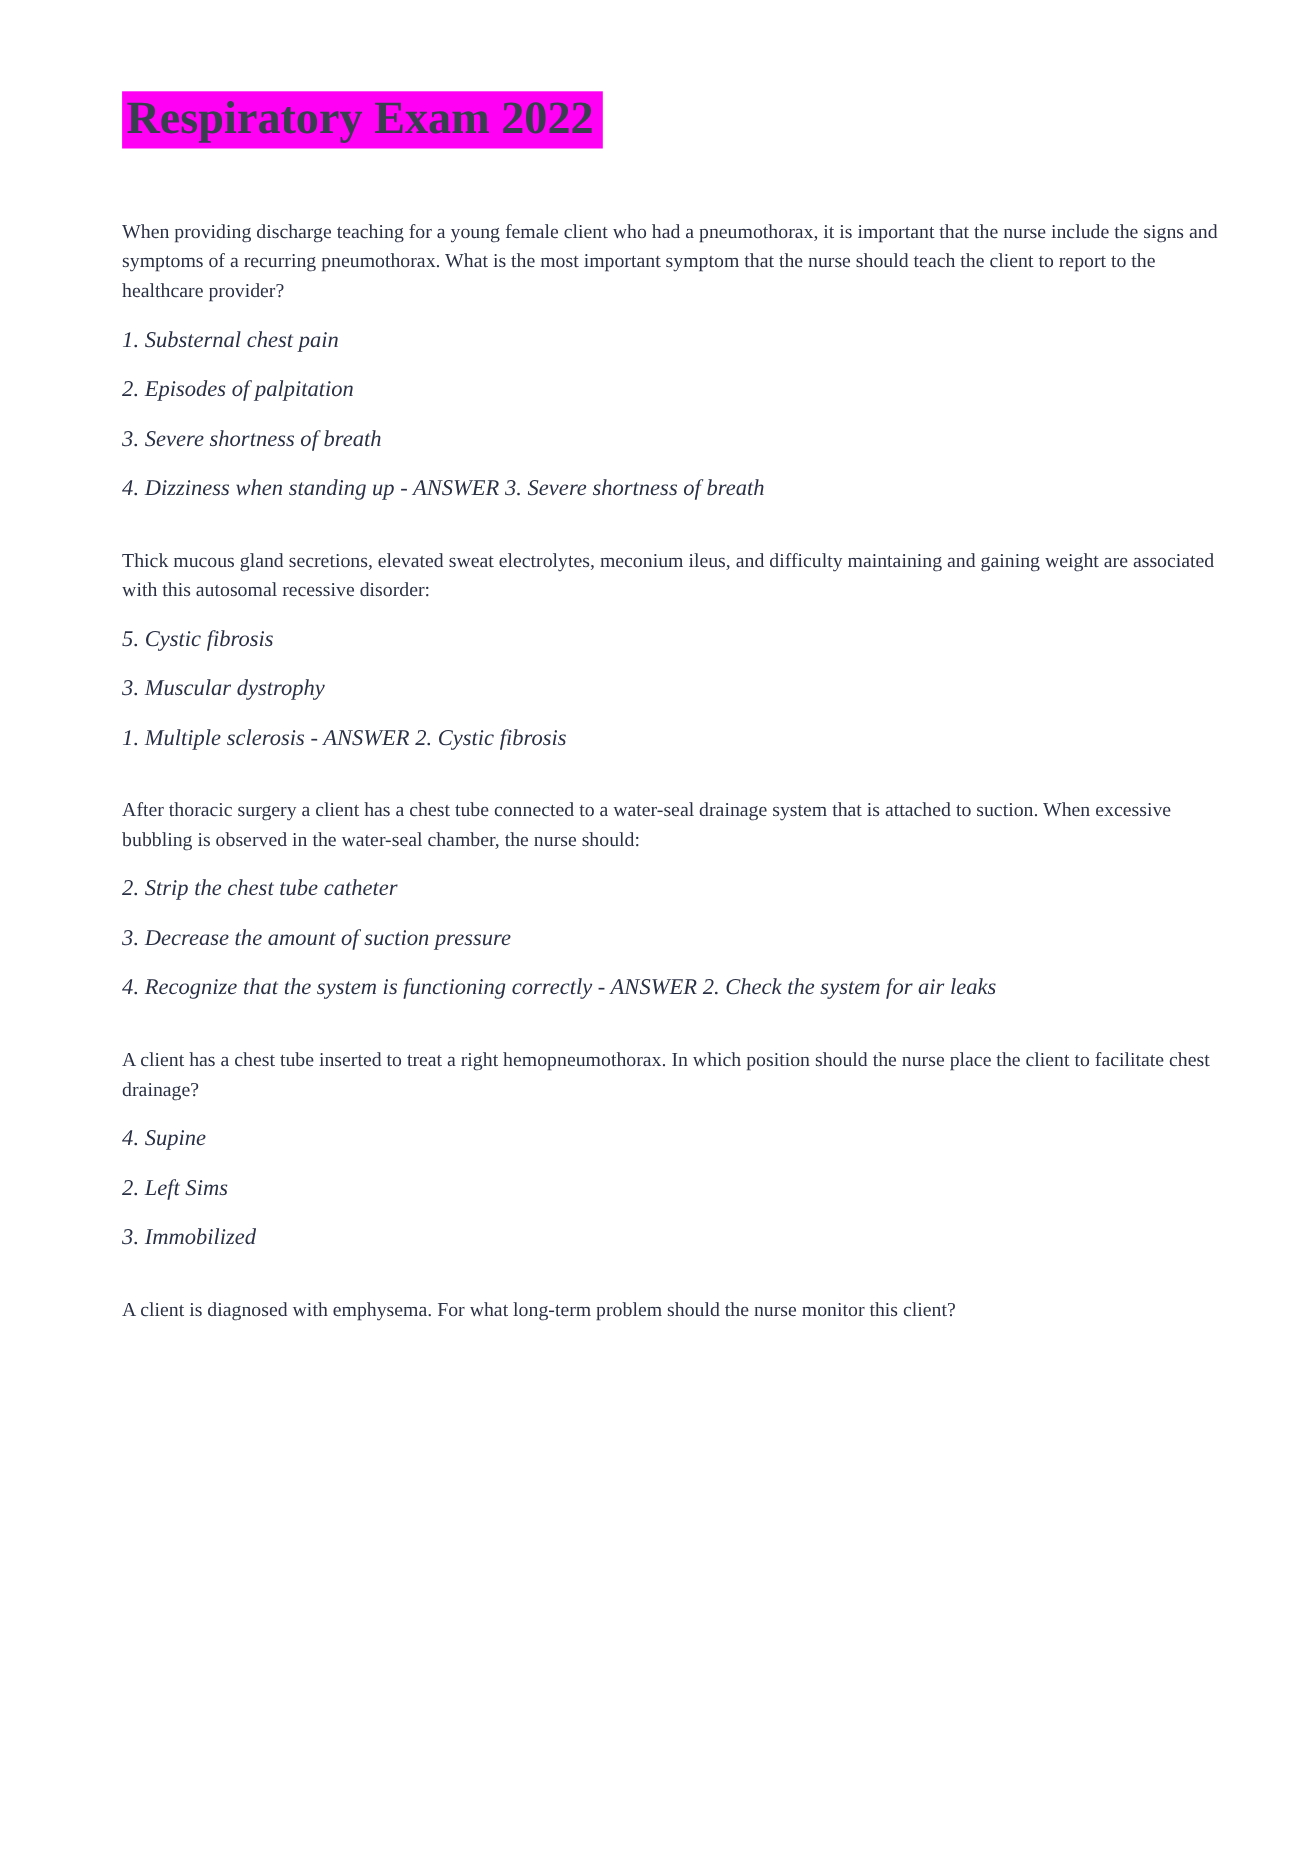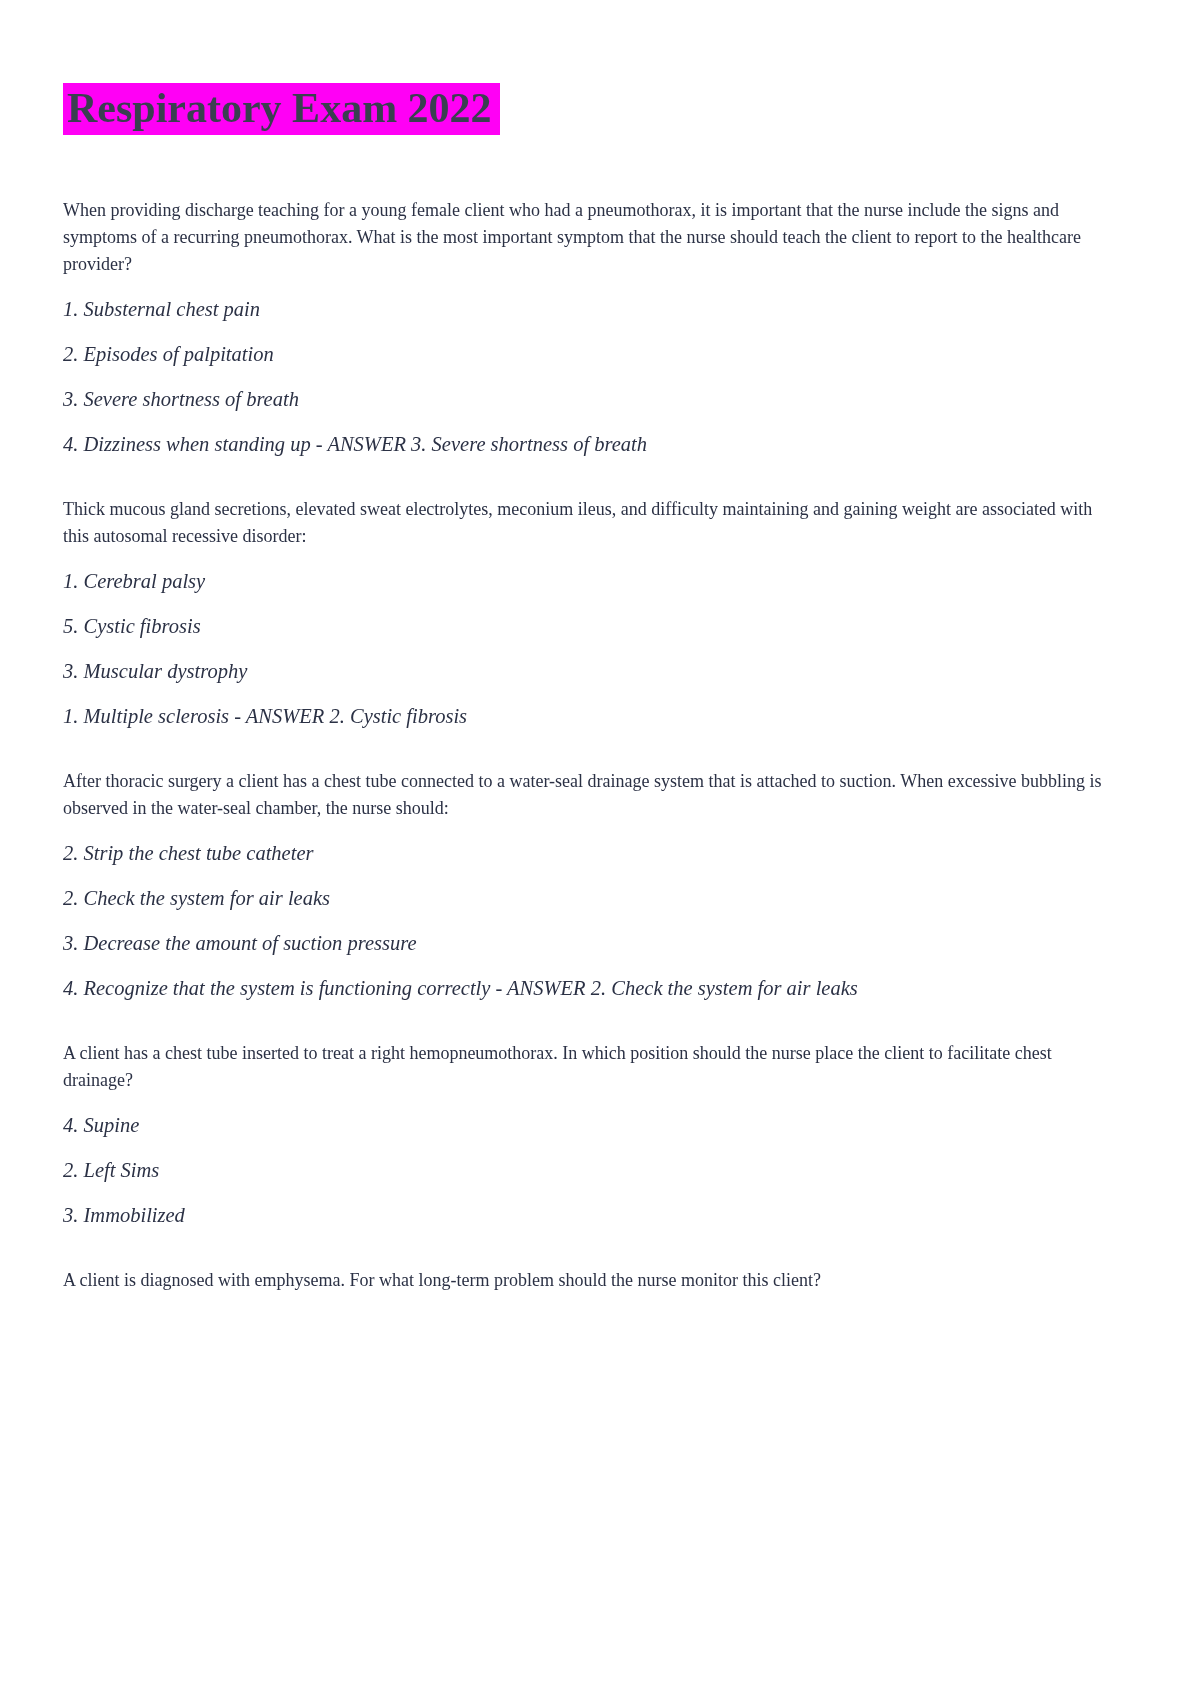--- a/index.html
+++ b/index.html
@@ -9,20 +9,21 @@
   }
   body {
     width: 1191px;
     min-height: 1684px;
     font-family: "Liberation Serif", "DejaVu Serif", serif;
     color: #2b3145;
   }
   .page {
     padding: 85px 80px 40px 63px;
     box-sizing: border-box;
+    margin-left: 48px;
   }
   .doc-title {
     margin: 0 0 66px 0;
     font-size: 42px;
     font-weight: bold;
     line-height: 1.1;
     color: #3a3f50;
   }
   .doc-title .hl {
     background: #ff00f5;
@@ -53,30 +54,28 @@
   <section class="question-block">
     <p class="q-text">When providing discharge teaching for a young female client who had a pneumothorax, it is important that the nurse include the signs and symptoms of a recurring pneumothorax. What is the most important symptom that the nurse should teach the client to report to the healthcare provider?</p>
     <p class="opt-text">1. Substernal chest pain</p>
     <p class="opt-text">2. Episodes of palpitation</p>
     <p class="opt-text">3. Severe shortness of breath</p>
     <p class="opt-text">4. Dizziness when standing up - ANSWER 3. Severe shortness of breath</p>
   </section>
 
   <section class="question-block">
     <p class="q-text">Thick mucous gland secretions, elevated sweat electrolytes, meconium ileus, and difficulty maintaining and gaining weight are associated with this autosomal recessive disorder:</p>
-    <p class="opt-text">1. Cerebral palsy</p>
     <p class="opt-text">5. Cystic fibrosis</p>
     <p class="opt-text">3. Muscular dystrophy</p>
     <p class="opt-text">1. Multiple sclerosis - ANSWER 2. Cystic fibrosis</p>
   </section>
 
   <section class="question-block">
     <p class="q-text">After thoracic surgery a client has a chest tube connected to a water-seal drainage system that is attached to suction. When excessive bubbling is observed in the water-seal chamber, the nurse should:</p>
     <p class="opt-text">2. Strip the chest tube catheter</p>
-    <p class="opt-text">2. Check the system for air leaks</p>
     <p class="opt-text">3. Decrease the amount of suction pressure</p>
     <p class="opt-text">4. Recognize that the system is functioning correctly - ANSWER 2. Check the system for air leaks</p>
   </section>
 
   <section class="question-block">
     <p class="q-text">A client has a chest tube inserted to treat a right hemopneumothorax. In which position should the nurse place the client to facilitate chest drainage?</p>
     <p class="opt-text">4. Supine</p>
     <p class="opt-text">2. Left Sims</p>
     <p class="opt-text">3. Immobilized</p>
   </section>

